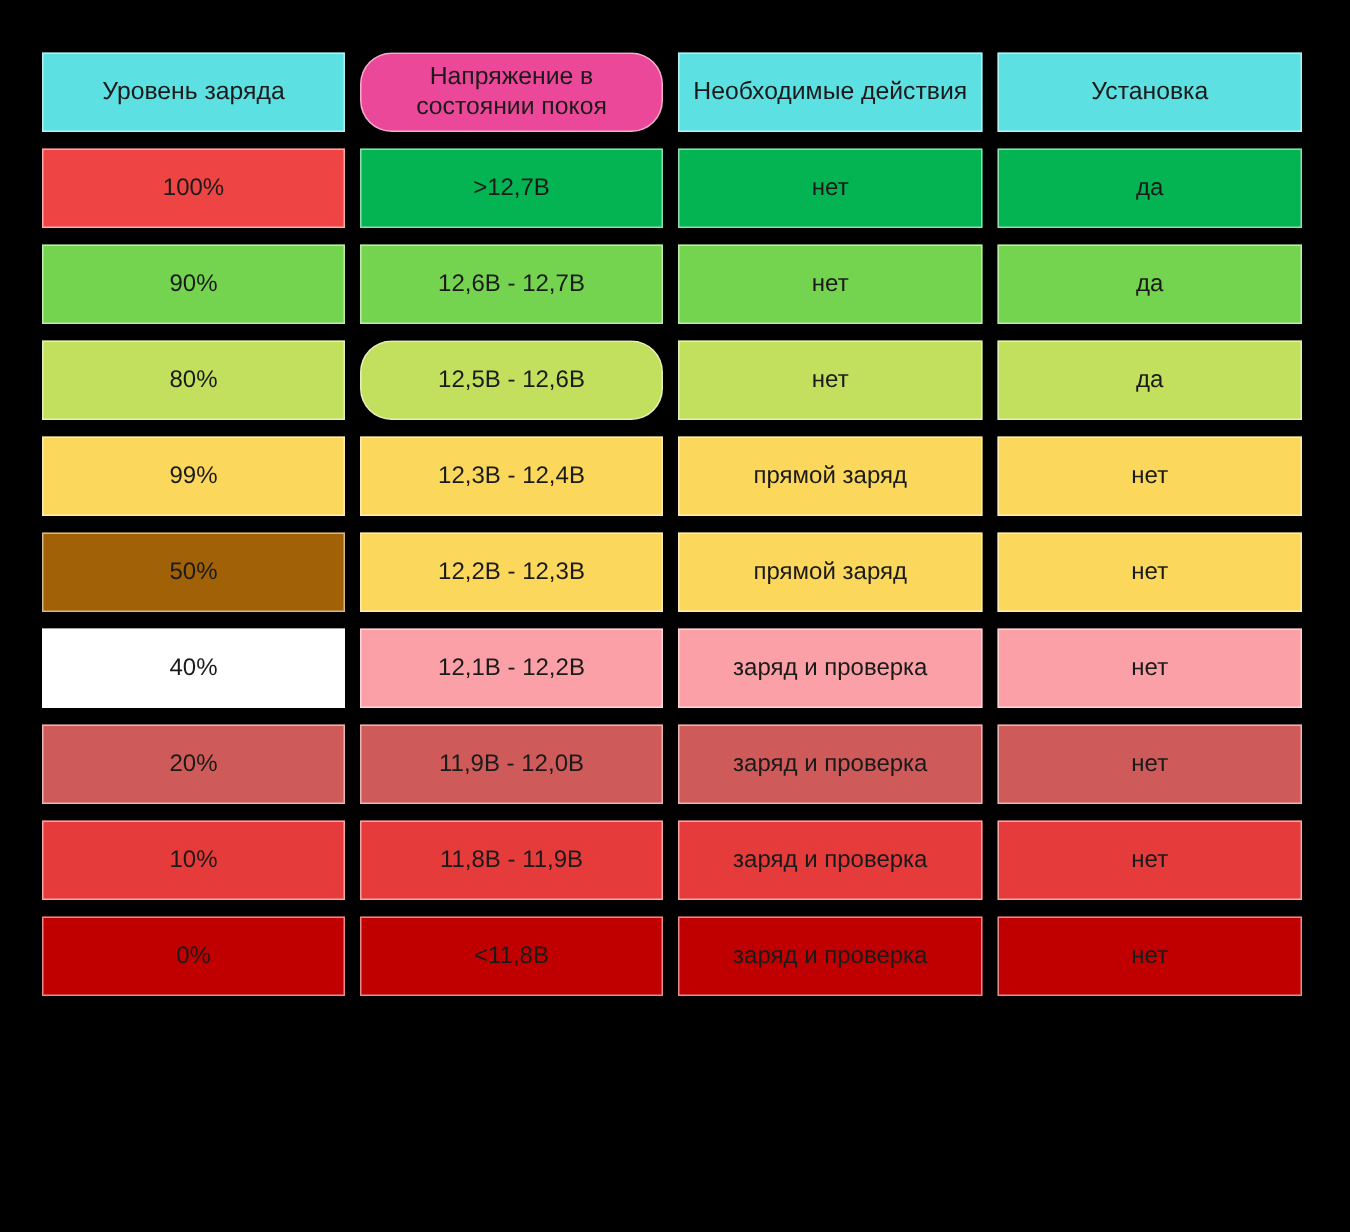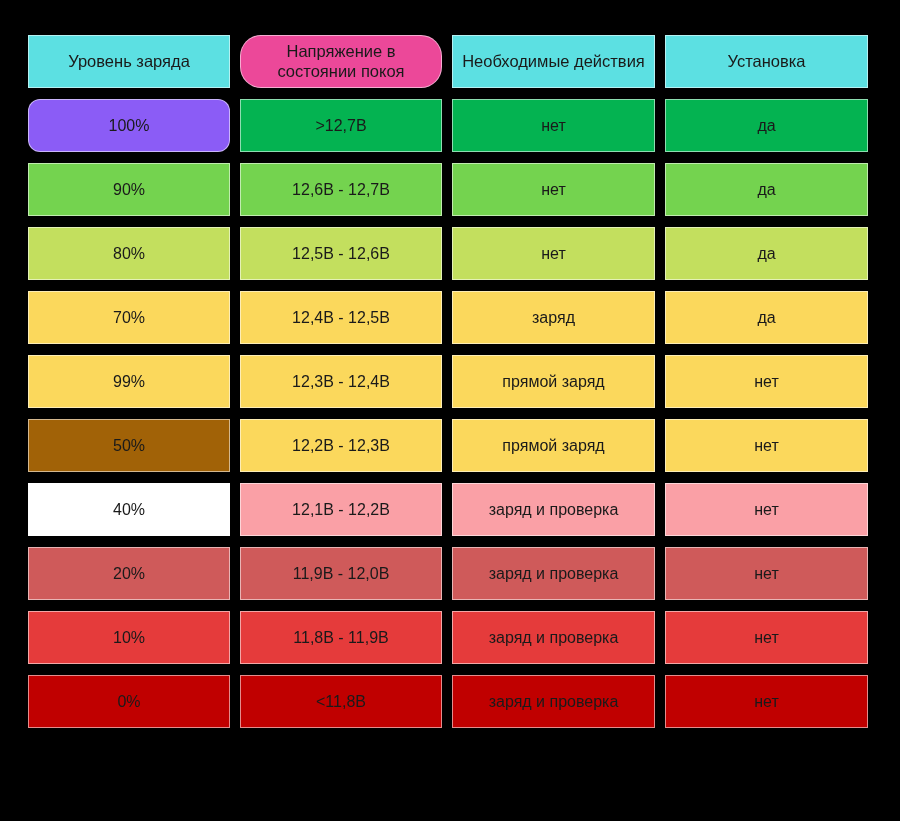--- a/index.html
+++ b/index.html
@@ -93,21 +93,21 @@
         <th class="hdr-cell" style="background: rgb(92, 224, 226);">
           <span class="hdr-text">Необходимые действия</span>
         </th>
         <th class="hdr-cell" style="background: rgb(92, 224, 226);">
           <span class="hdr-text">Установка</span>
         </th>
       </tr>
     </thead>
     <tbody>
       <tr>
-        <td class="cell lv-100" style="background: #8b5cf6; border-radius: 12px;">
+        <td class="cell lv-100" style="background: #ef4444;">
             <span class="cell-text">100%</span>
           </td>
         <td class="cell lv-100" style="background: rgb(4, 179, 81);">
             <span class="cell-text">&gt;12,7В</span>
           </td>
         <td class="cell lv-100" style="background: rgb(4, 179, 81);">
             <span class="cell-text">нет</span>
           </td>
         <td class="cell lv-100" style="background: rgb(4, 179, 81);">
             <span class="cell-text">да</span>
@@ -124,41 +124,27 @@
             <span class="cell-text">нет</span>
           </td>
         <td class="cell lv-90" style="background: rgb(116, 211, 79);">
             <span class="cell-text">да</span>
           </td>
       </tr>
       <tr>
         <td class="cell lv-80" style="background: rgb(195, 223, 94);">
             <span class="cell-text">80%</span>
           </td>
+        <td class="cell lv-80" style="background: rgb(195, 223, 94); border-radius: 21px;">
+            <span class="cell-text">12,5В - 12,6В</span>
+          </td>
         <td class="cell lv-80" style="background: rgb(195, 223, 94);">
-            <span class="cell-text">12,5В - 12,6В</span>
+            <span class="cell-text">нет</span>
           </td>
         <td class="cell lv-80" style="background: rgb(195, 223, 94);">
-            <span class="cell-text">нет</span>
-          </td>
-        <td class="cell lv-80" style="background: rgb(195, 223, 94);">
-            <span class="cell-text">да</span>
-          </td>
-      </tr>
-      <tr>
-        <td class="cell lv-70" style="background: rgb(251, 216, 92);">
-            <span class="cell-text">70%</span>
-          </td>
-        <td class="cell lv-70" style="background: rgb(251, 216, 92);">
-            <span class="cell-text">12,4В - 12,5В</span>
-          </td>
-        <td class="cell lv-70" style="background: rgb(251, 216, 92);">
-            <span class="cell-text">заряд</span>
-          </td>
-        <td class="cell lv-70" style="background: rgb(251, 216, 92);">
             <span class="cell-text">да</span>
           </td>
       </tr>
       <tr>
         <td class="cell lv-60" style="background: rgb(251, 216, 92);">
             <span class="cell-text">99%</span>
           </td>
         <td class="cell lv-60" style="background: rgb(251, 216, 92);">
             <span class="cell-text">12,3В - 12,4В</span>
           </td>

